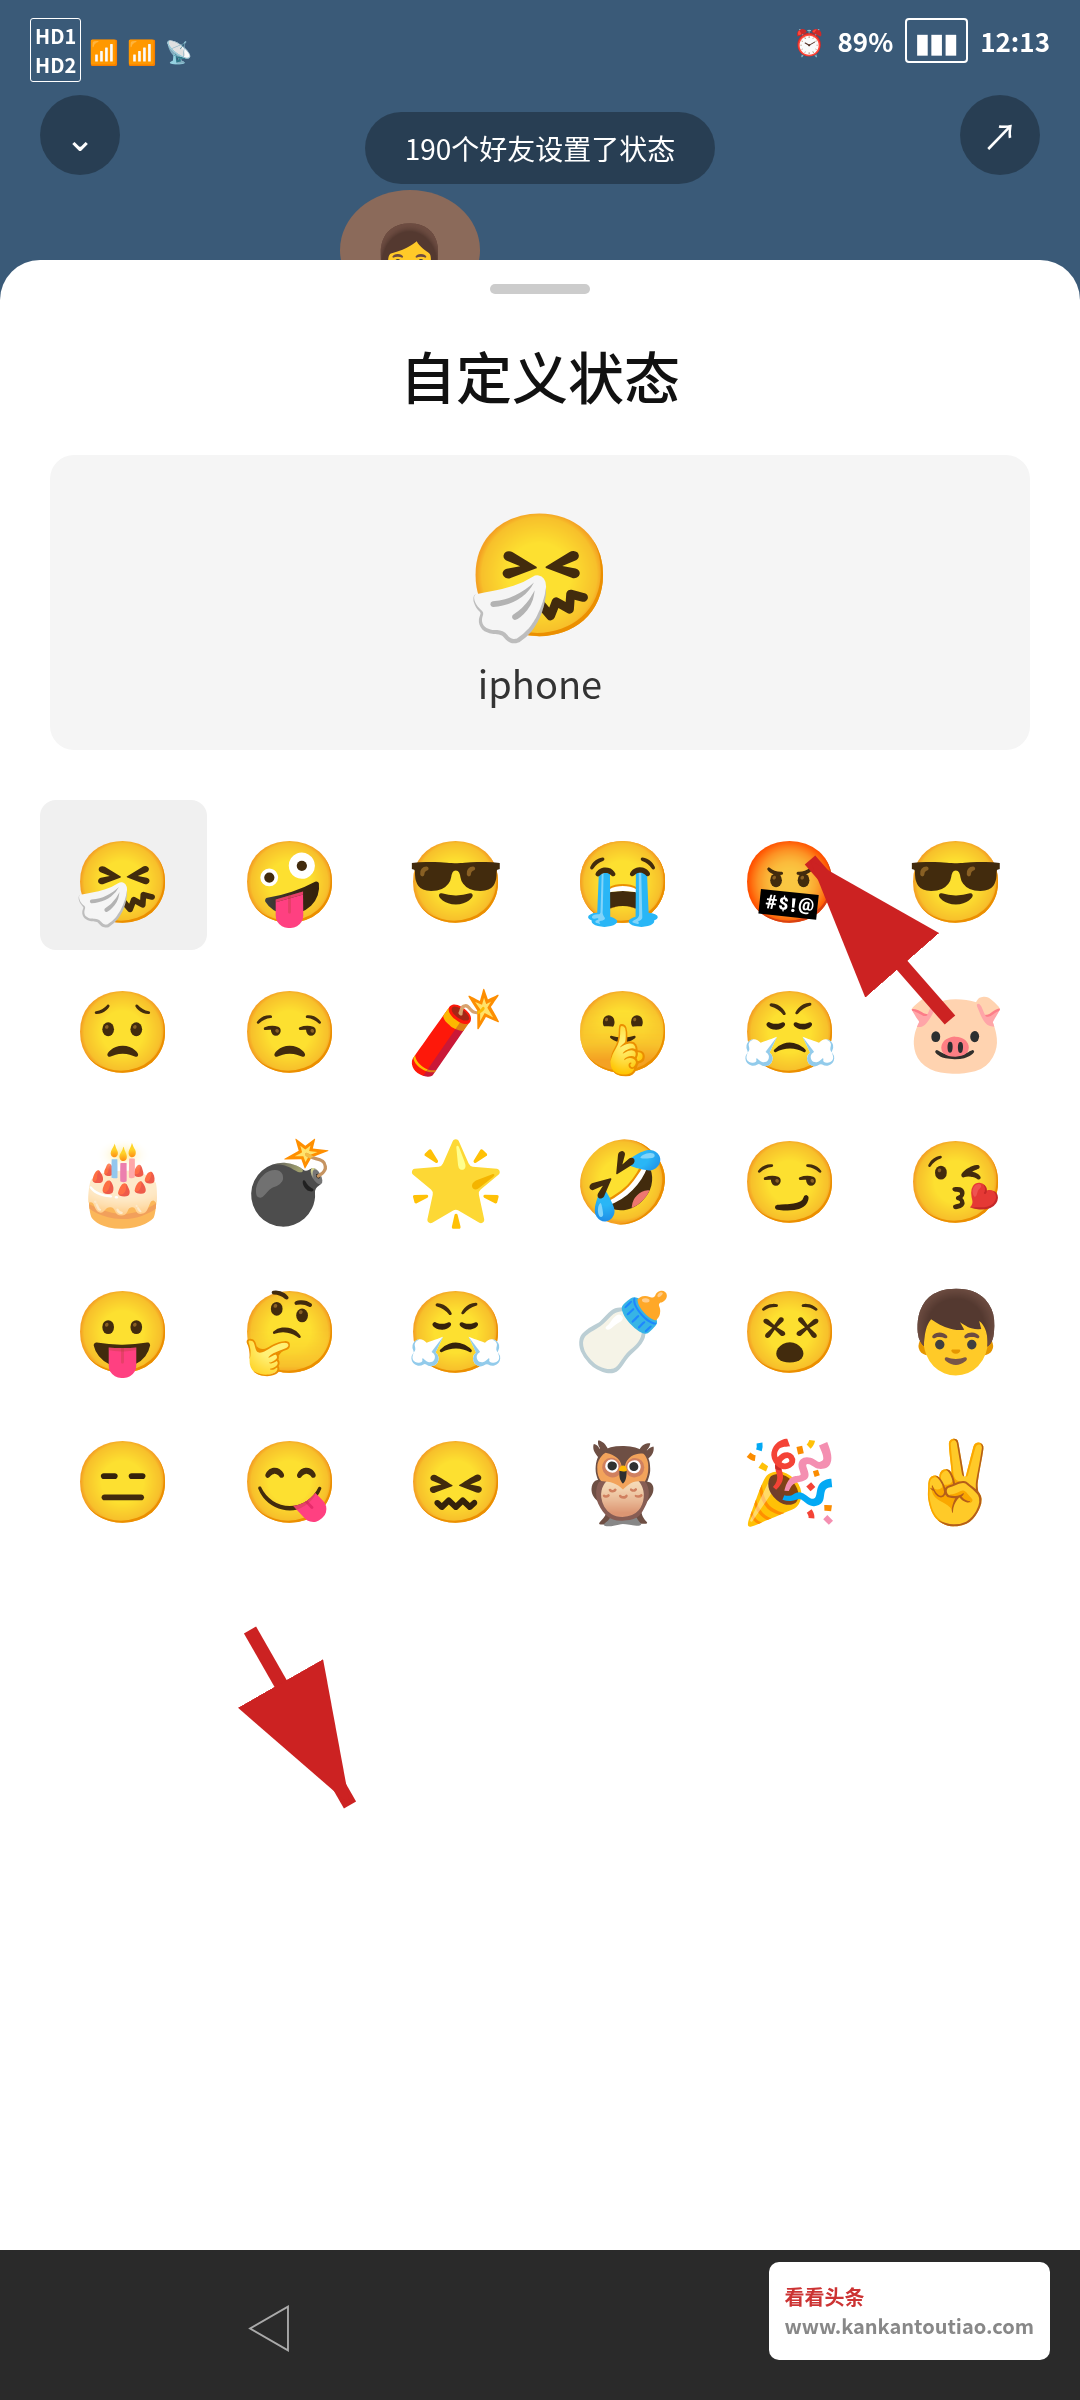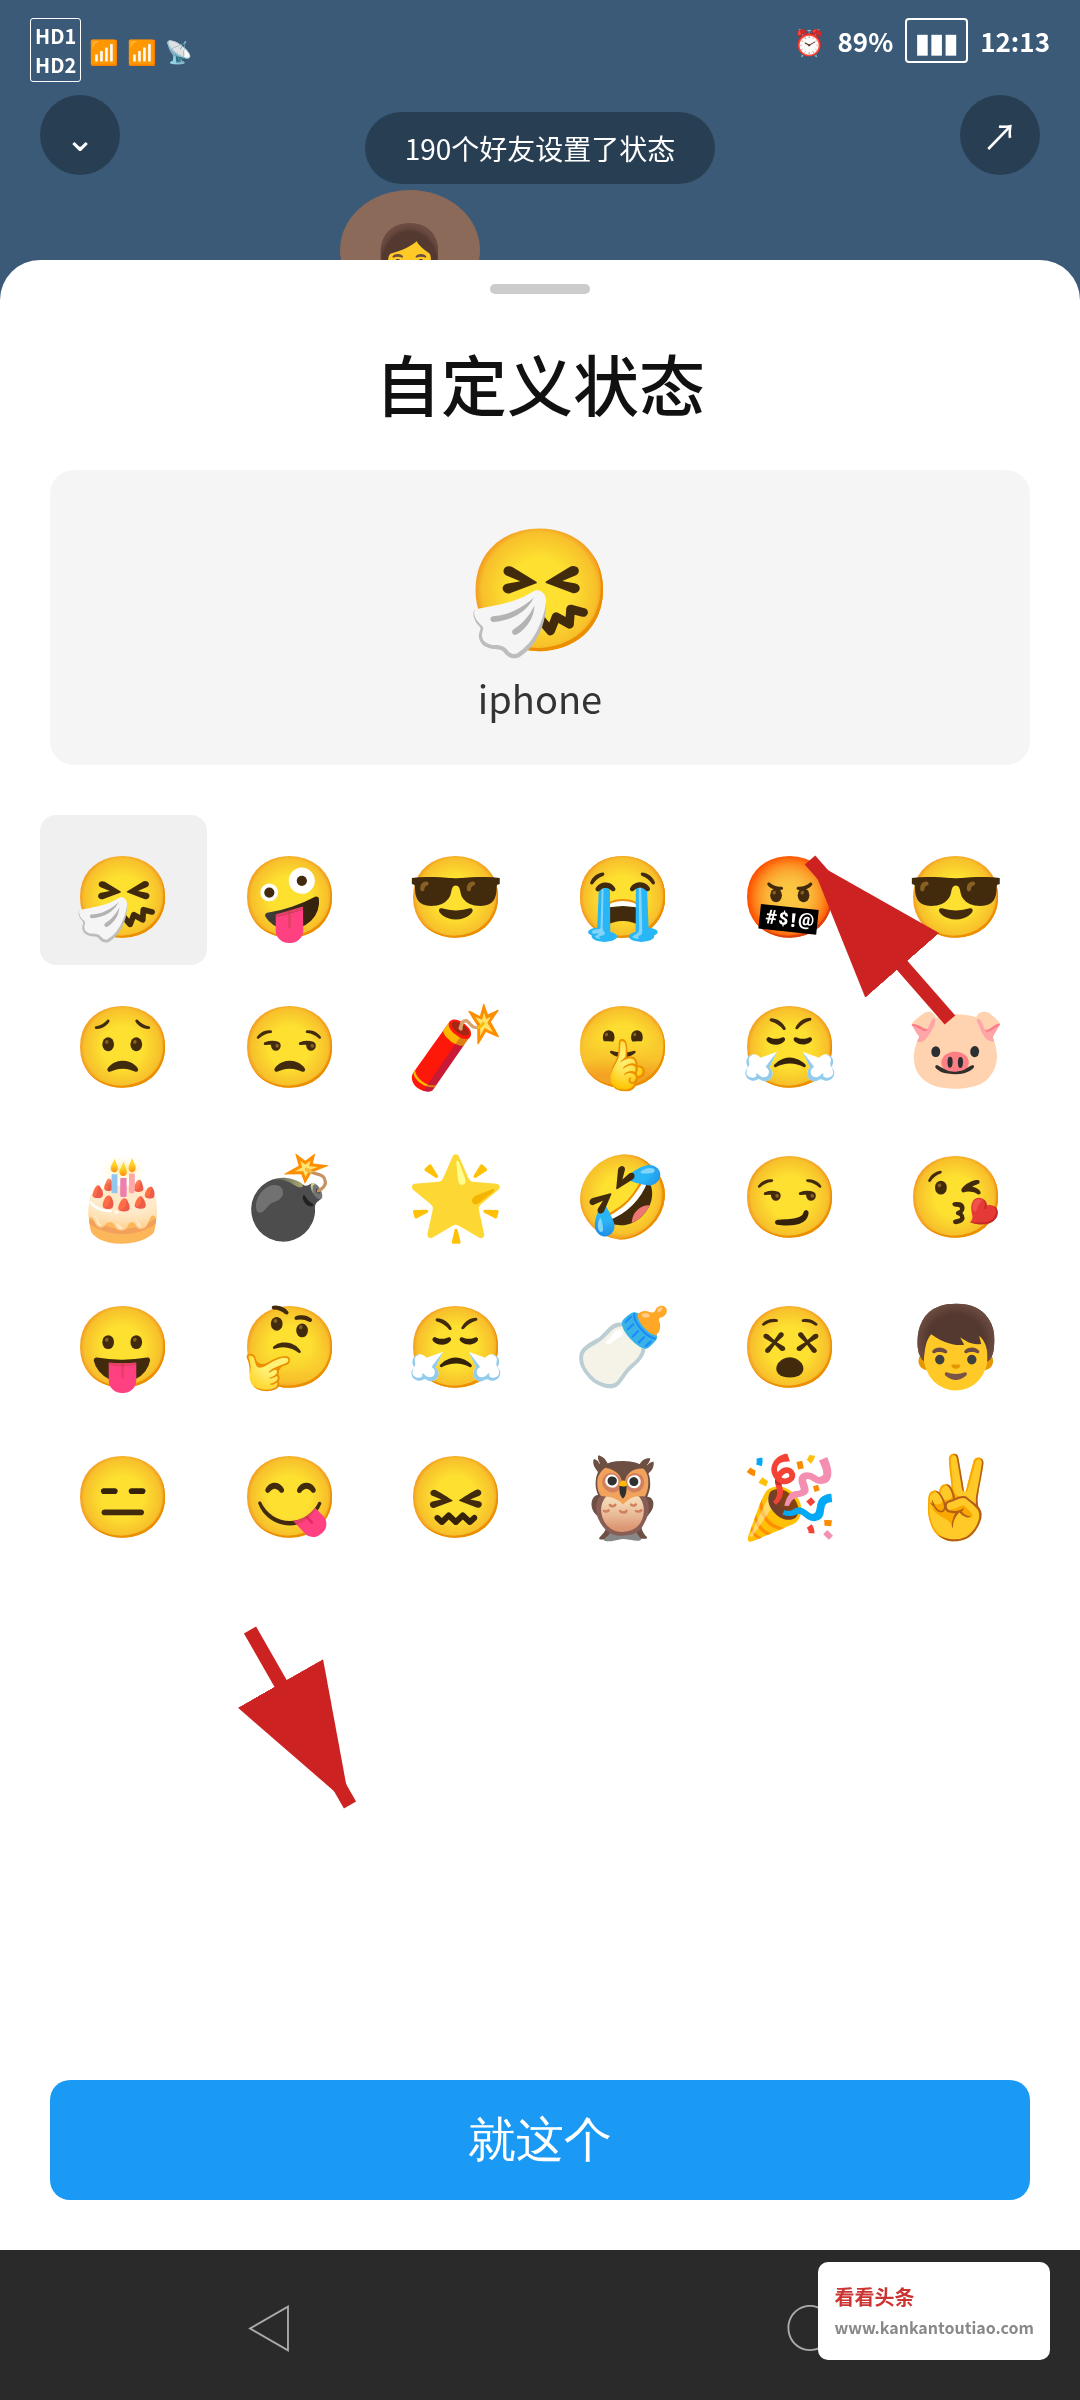--- a/index.html
+++ b/index.html
@@ -97,21 +97,21 @@
       border-radius: 40px 40px 0 0;
     }
     .drag-handle {
       width: 100px; height: 10px;
       background: #ccc;
       border-radius: 5px;
       margin: 24px auto 0;
     }
     .sheet-title {
       text-align: center;
-      font-size: 66px;
+      font-size: 56px;
       font-weight: 500;
       color: #111;
       margin-top: 40px;
       margin-bottom: 40px;
     }
     
     .preview-card {
       margin: 0 50px 50px;
       background: #f5f5f5;
       border-radius: 24px;
@@ -300,29 +300,26 @@
 
   <svg class="arrow-down-left" viewBox="0 0 180 200" style="position:absolute;top:1360px;left:220px;">
     <defs>
       <marker id="arrowhead2" markerWidth="10" markerHeight="7" refX="10" refY="3.5" orient="auto">
         <polygon points="0 0, 10 3.5, 0 7" fill="#cc2222"></polygon>
       </marker>
     </defs>
     <line x1="30" y1="10" x2="130" y2="185" stroke="#cc2222" stroke-width="14" marker-end="url(#arrowhead2)"></line>
   </svg>
 
-  <button class="confirm-btn">
-    <span>就这个</span>
-  </button>
 </div>
 
 <div class="bottom-nav">
   <div class="nav-home-btn">
     <span>◁</span>
   </div>
   <div class="nav-home-btn">
     <span>○</span>
   </div>
   <div class="watermark">
     <span>看看头条</span><br>
-    <span style="font-size:16px;color:#888;">www.kankantoutiao.com</span>
+    <span style="font-size:20px;color:#888;">www.kankantoutiao.com</span>
   </div>
 </div>
 
 </body></html>

